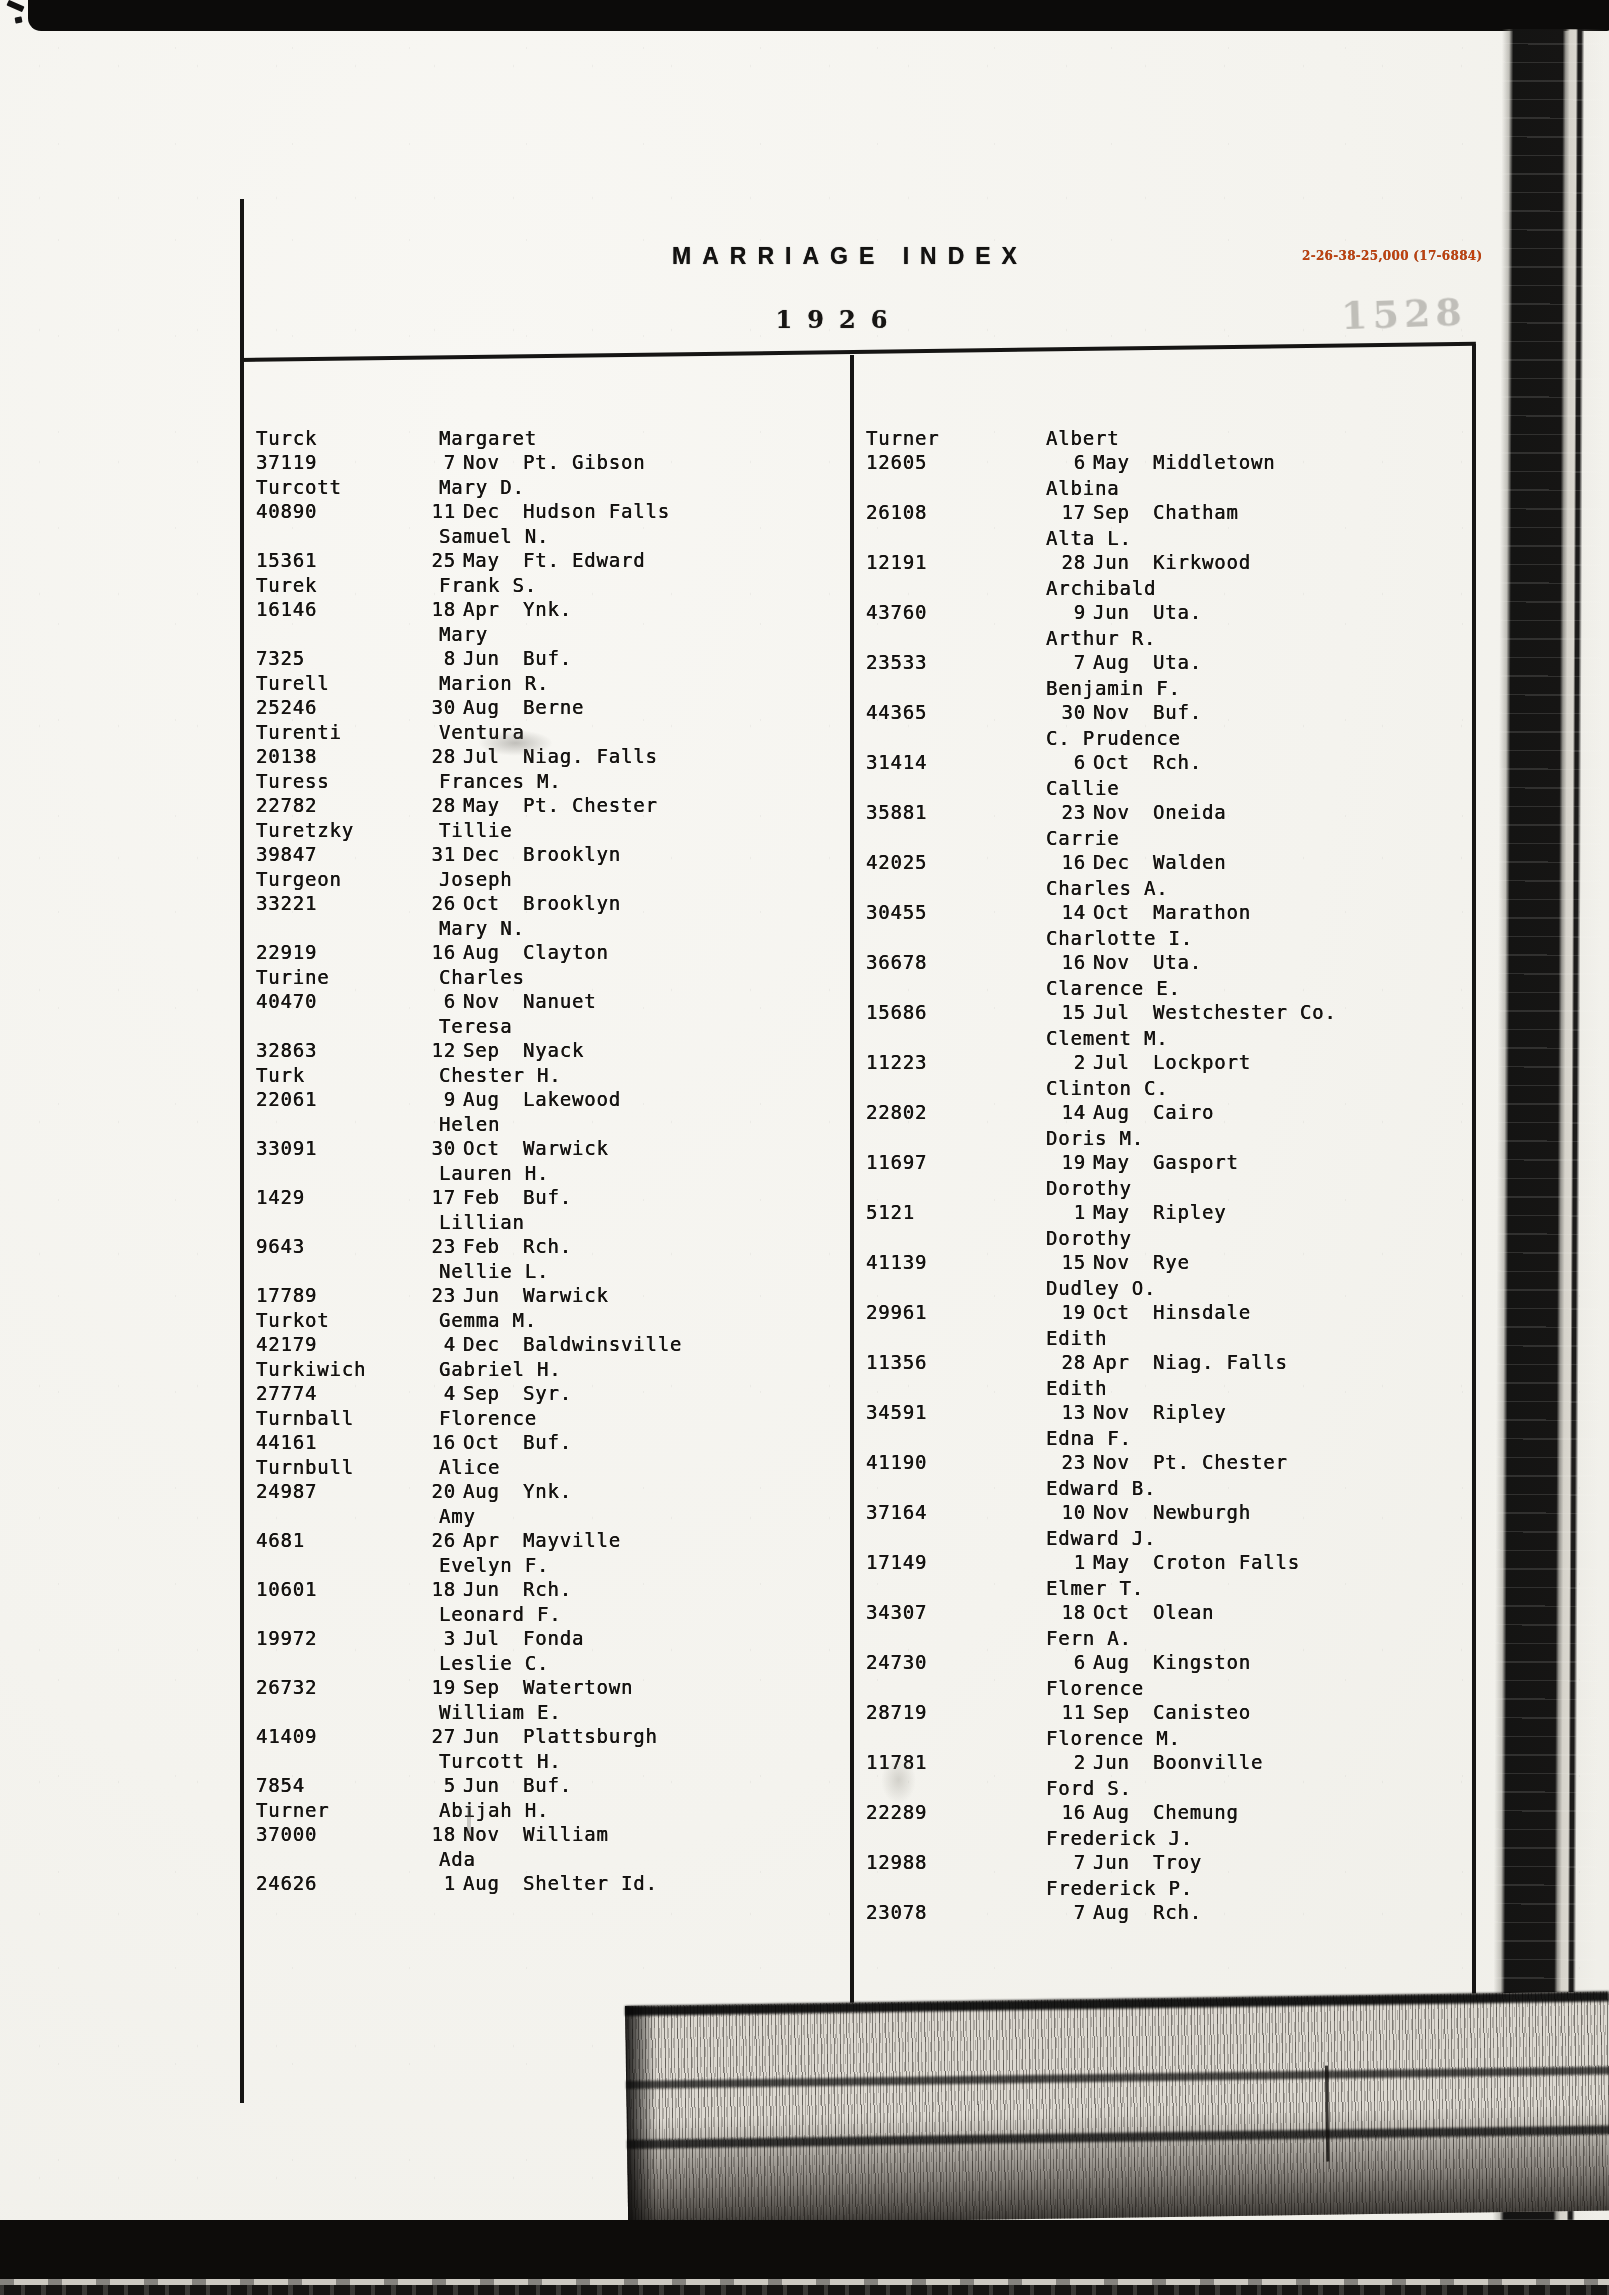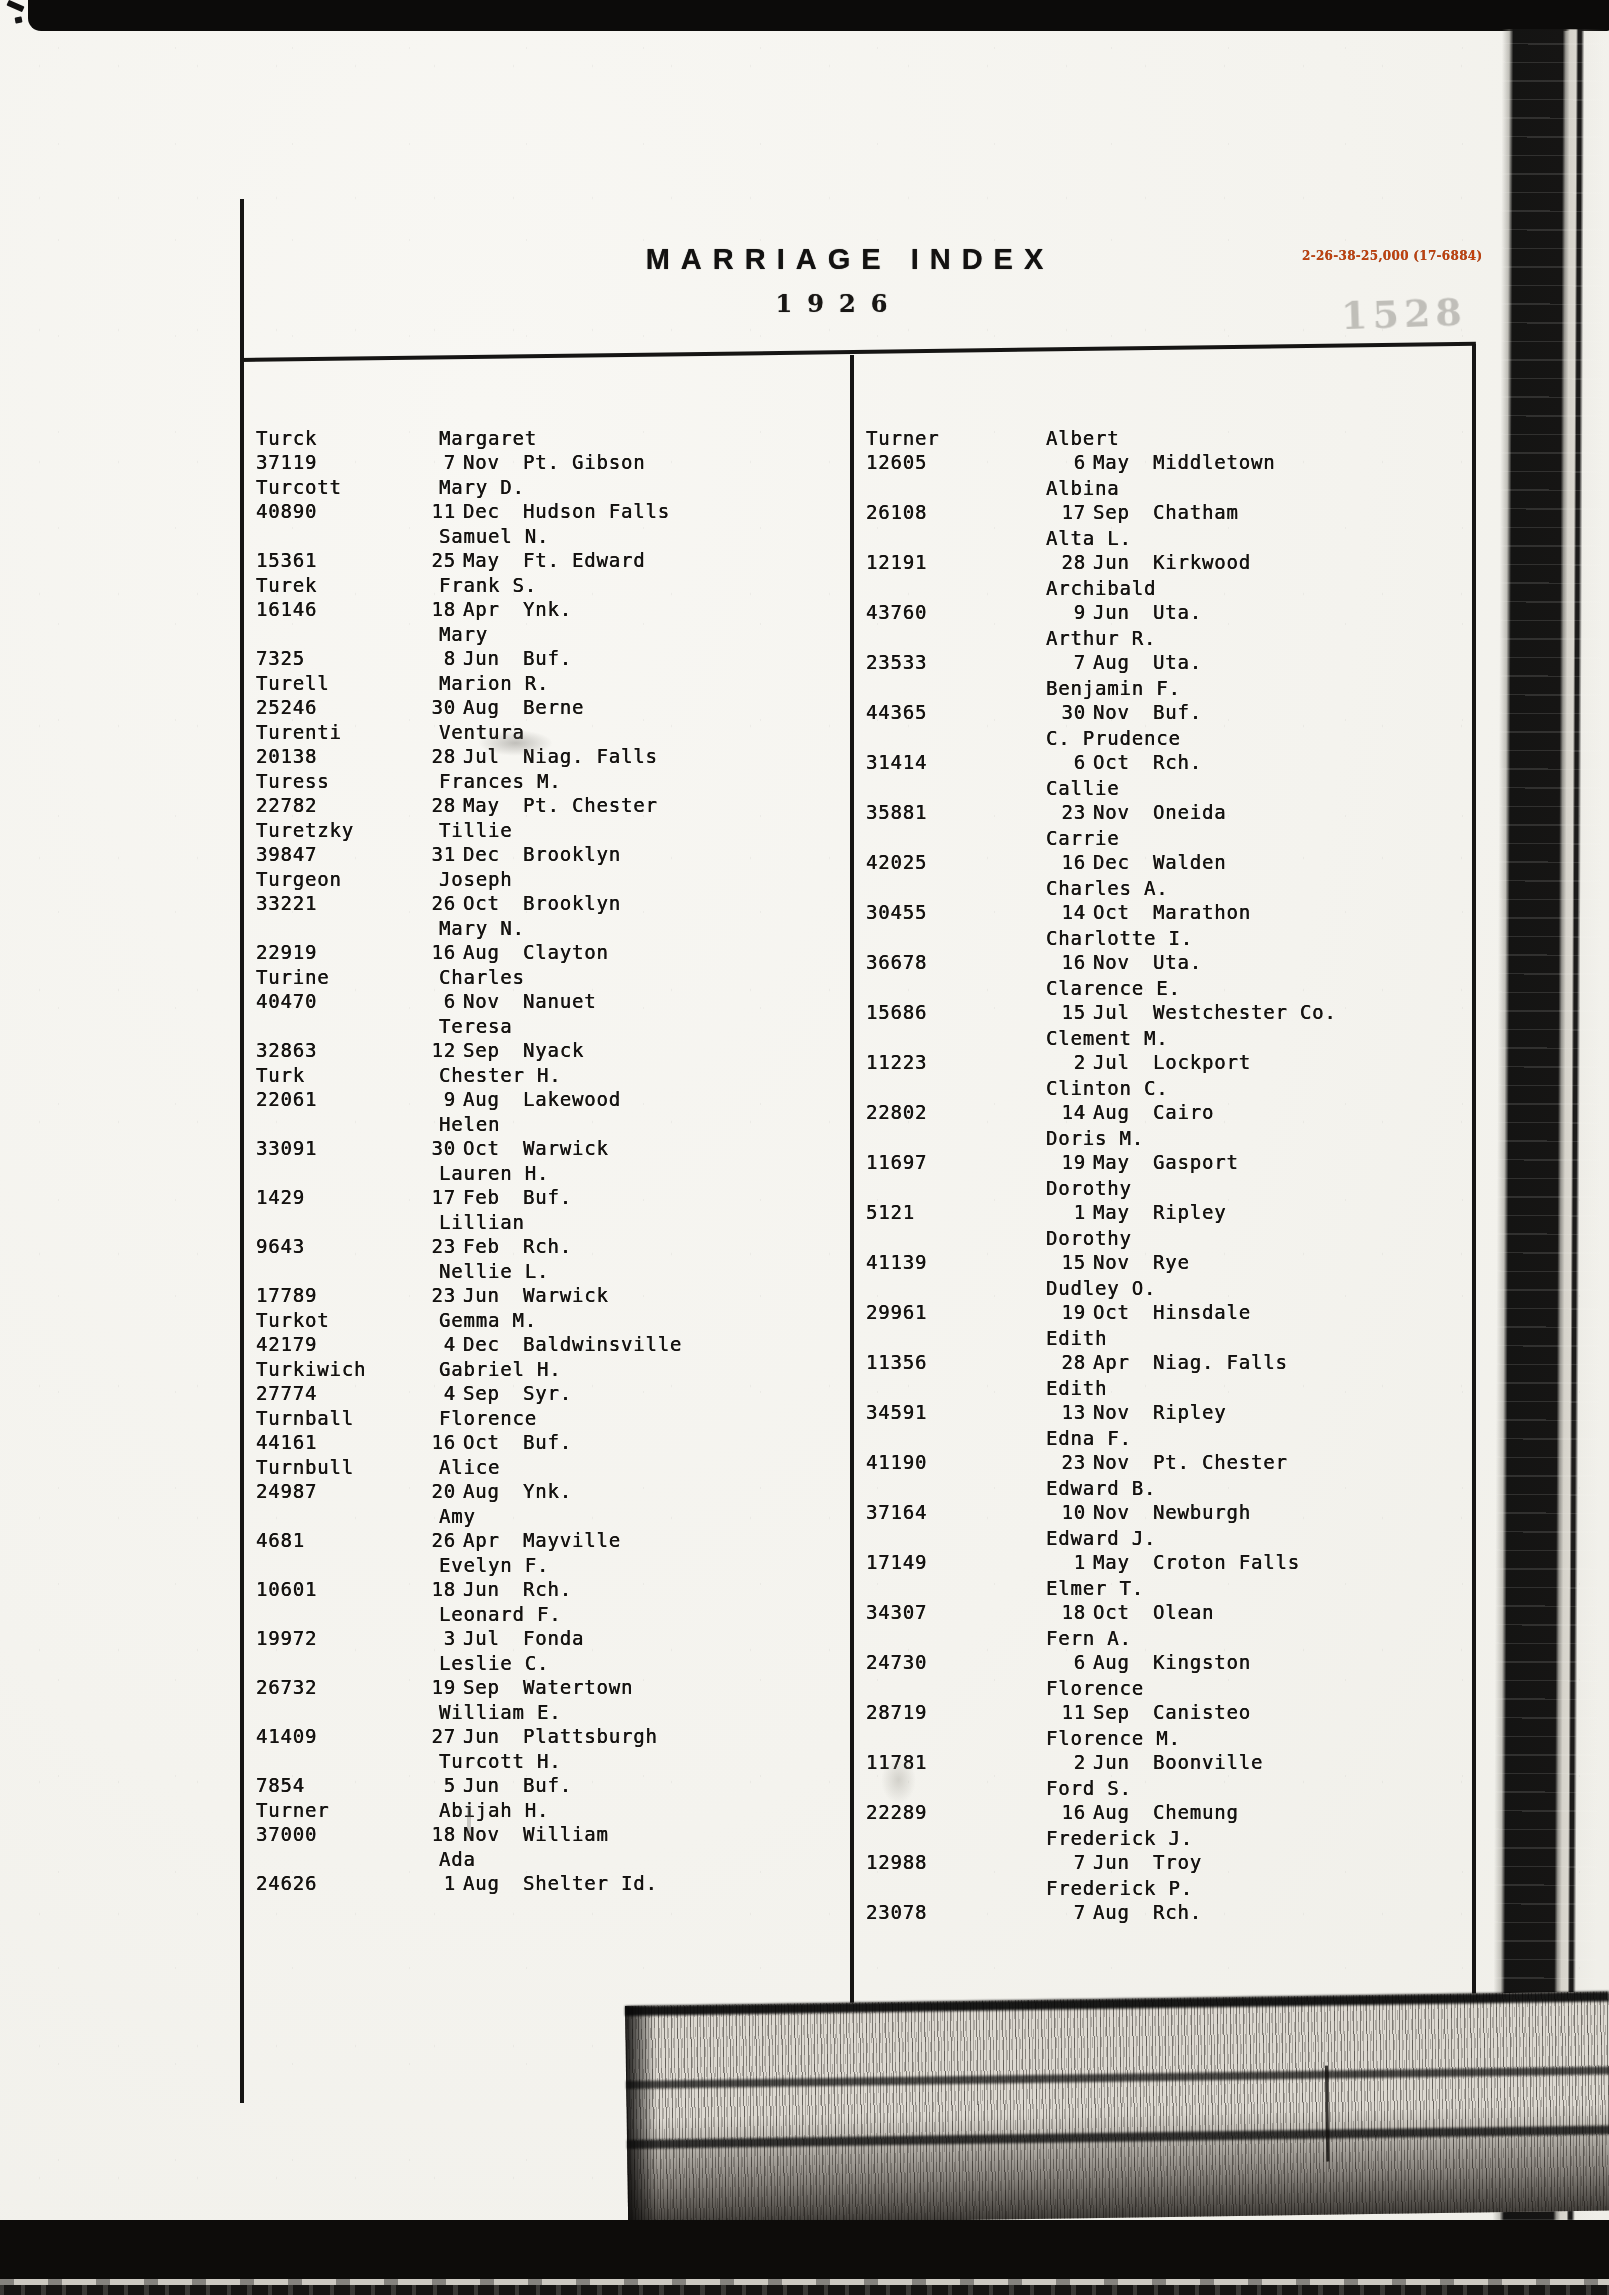--- a/index.html
+++ b/index.html
@@ -83,25 +83,25 @@
   .rule-mid{left:850px;top:355px;width:3.5px;height:1656px;}
   .rule-right{left:1472px;top:344px;width:4px;height:1657px;}
   .rule-top{
     left:241px;top:358px;width:1235px;height:3.5px;
     transform:rotate(-0.75deg);transform-origin:left center;
   }
   
   .title{
     position:absolute;left:850px;top:243px;transform:translateX(-50%);
     font-family:"Liberation Sans", sans-serif;font-weight:bold;
-    font-size:29px;letter-spacing:11px;color:#131211;white-space:nowrap;
+    font-size:23px;letter-spacing:11px;color:#131211;white-space:nowrap;
     text-shadow:0 0 0.8px rgba(10,10,10,.8);
   }
   .year{
-    position:absolute;left:839px;top:289px;transform:translateX(-50%);
+    position:absolute;left:839px;top:305px;transform:translateX(-50%);
     font-family:"DejaVu Serif", serif;font-weight:bold;
     font-size:24px;letter-spacing:15px;color:#181614;white-space:nowrap;
     text-shadow:0 0 0.8px rgba(10,10,10,.7);
   }
   .form-number{
     position:absolute;left:1302px;top:249px;
     font-family:"DejaVu Serif", serif;font-weight:bold;
     font-size:12px;letter-spacing:0.3px;color:#c2410c;white-space:nowrap;
     text-shadow:0 0 0.5px rgba(20,20,20,.6);
   }

